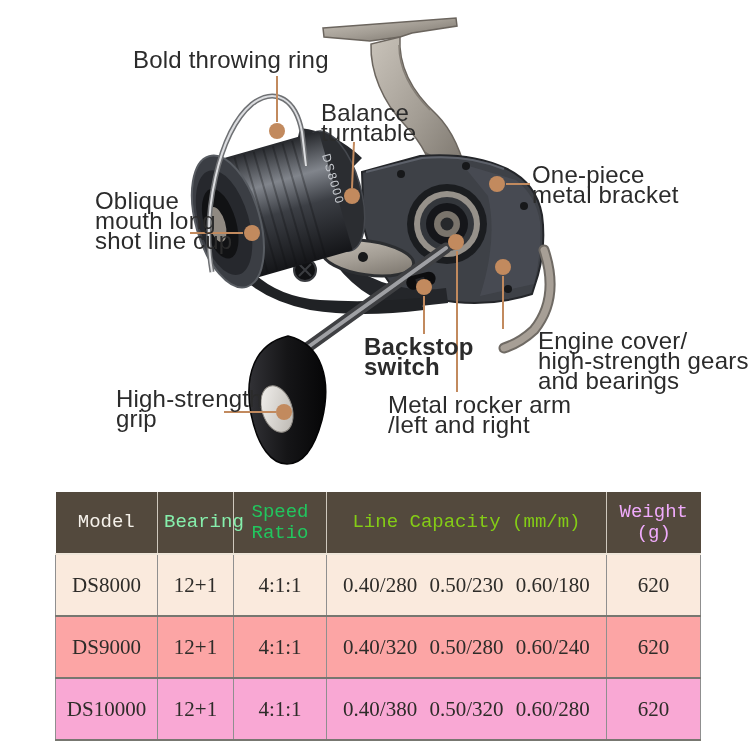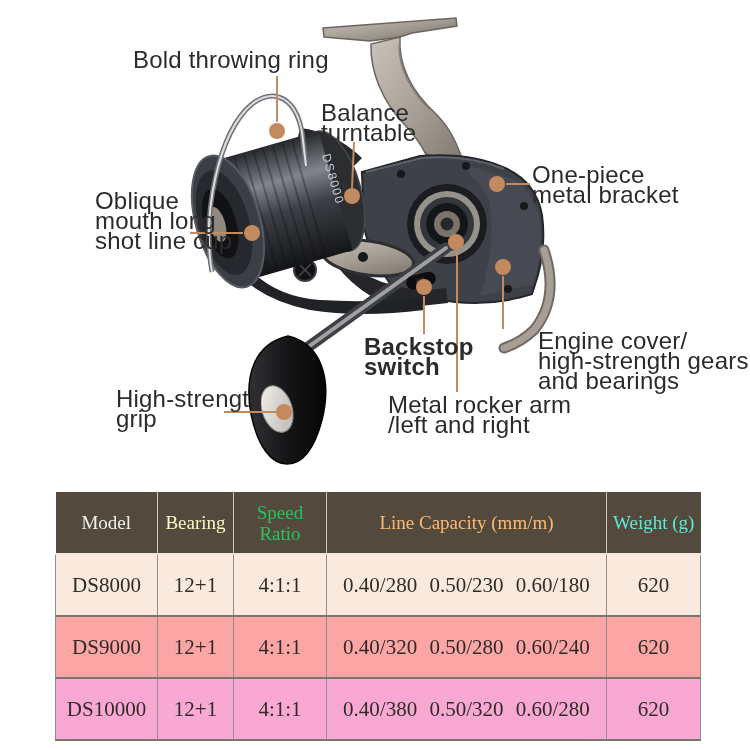--- a/index.html
+++ b/index.html
@@ -5,21 +5,21 @@
   html,body{margin:0;padding:0;}
   body{width:750px;height:750px;background:#ffffff;overflow:hidden;
        font-family:"Liberation Sans",sans-serif;}
   .stage{position:relative;width:750px;height:750px;background:#ffffff;}
   .reel-svg{position:absolute;left:0;top:0;}
   .ann{position:absolute;font-size:24px;line-height:20px;letter-spacing:.2px;}
   .ann .ln{white-space:nowrap;}
   
   .spec-wrap{position:absolute;left:55px;top:492px;width:645px;}
   table.spec{border-collapse:collapse;table-layout:fixed;width:645px;}
-  table.spec th{font-family:Liberation Serif, serif;font-weight:normal;
+  table.spec th{font-family:Liberation Mono, monospace;font-weight:normal;
       font-size:19px;line-height:21px;height:61px;text-align:center;
       border-left:1px solid #cfc8bd;padding:0 6px;}
   table.spec th:first-child{border-left:none;}
   table.spec td{font-family:"Liberation Serif",serif;font-size:21px;height:60px;
       text-align:center;border:1px solid #8f8f8f;border-top:none;
       border-bottom:2px solid #777770;padding:0 2px;white-space:nowrap;}
   table.spec td.line-capacity{word-spacing:7px;}
   table.spec thead tr{border-bottom:2px solid #efe6da;}
 </style>
 </head>
@@ -196,24 +196,24 @@
       <colgroup>
         <col style="width:102px">
           <col style="width:76px">
           <col style="width:93px">
         <col style="width:280px">
           <col style="width:94px">
       </colgroup>
       <thead>
         <tr style="background-color: rgb(83, 73, 61);">
           <th style="color: rgb(245, 241, 234);">Model</th>
-          <th style="color: #fef9c3;">Bearing</th>
+          <th style="color: #86efac;">Bearing</th>
           <th style="color: #22c55e;">Speed Ratio</th>
-          <th style="color: #fdba74; margin-left: 28px;">Line Capacity (mm/m)</th>
-          <th style="color: #5eead4; margin-top: 8px;">Weight (g)</th>
+          <th style="color: #84cc16; margin-left: 28px;">Line Capacity (mm/m)</th>
+          <th style="color: #f0abfc; margin-top: 8px;">Weight (g)</th>
         </tr>
       </thead>
       <tbody style="color: rgb(46, 44, 41);">
         <tr style="background-color: rgb(250, 234, 221);">
           <td>DS8000</td>
           <td>12+1</td>
           <td>4:1:1</td>
           <td class="line-capacity">0.40/280 0.50/230 0.60/180</td>
           <td>620</td>
         </tr>

